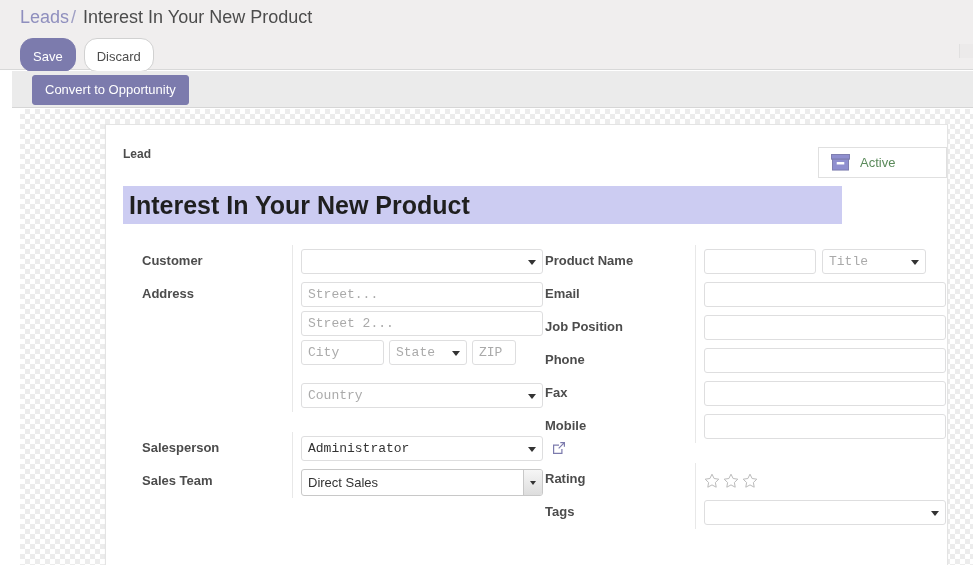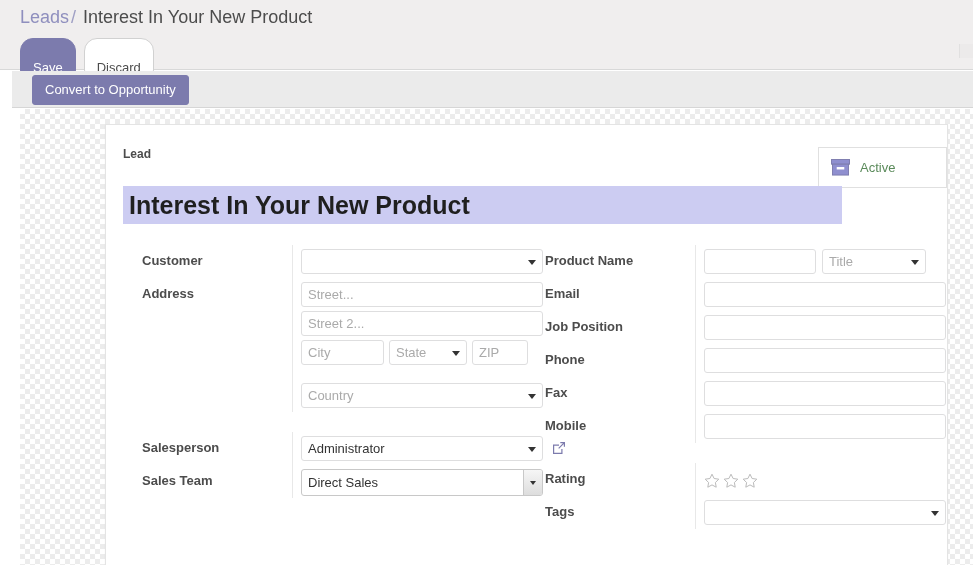--- a/index.html
+++ b/index.html
@@ -25,21 +25,21 @@
     position: absolute; left: 20px; top: 7px;
     font-size: 18px; color: #8a89ba; white-space: nowrap;
   }
   .breadcrumb .crumb-link { color: #8f8fbe; }
   .breadcrumb .crumb-sep { color: #9f9fc4; padding: 0 2px; }
   .breadcrumb .crumb-current { color: #4c4c4c; }
 
   .btn-row { position: absolute; left: 20px; top: 38px; display: flex; gap: 8px; }
   .btn {
     font-size: 13px; line-height: 1;
-    padding: 22px 12px 8px 12px;
+    padding: 11px 12px 8px 12px;
     border-radius: 13px; cursor: pointer;
     white-space: nowrap;
   }
   .btn-primary {
     background: #7c7bad; color: #ffffff;
     border: 1px solid #7c7bad;
   }
   .btn-default {
     background: #ffffff; color: #4c4c4c;
     border: 1px solid #d1d1d1;
@@ -89,21 +89,21 @@
     width: 843px; height: 460px;
     background: #ffffff;
     border: 1px solid #e4e4e4;
     box-shadow: 0 1px 2px rgba(0,0,0,.04);
     padding: 16px 20px 0 16px;
   }
 
   
   .status-box {
     position: absolute; right: 0px; top: 22px;
-    width: 129px; height: 41px;
+    width: 129px; height: 31px;
     border: 1px solid #e0e0e0;
     background: #ffffff;
     display: flex; align-items: center;
     padding-left: 12px; gap: 10px;
     cursor: pointer;
   }
   .archive-icon { width: 19px; height: 17px; display: block; }
   .status-label { font-size: 13px; color: #5a8a5a; }
 
   .sheet-subtitle {
@@ -136,21 +136,21 @@
     flex: 1; padding-top: 4px; padding-left: 8px;
     border-left: 1px solid #e8e8e8;
     min-height: 33px;
   }
 
   
   .inp {
     width: 100%; height: 25px;
     border: 1px solid #dededf; border-radius: 3px;
     background: #ffffff;
-    font-family: Liberation Sans, sans-serif;
+    font-family: Liberation Mono, monospace;
     font-size: 13px; color: #333;
     padding: 0 6px; outline: none;
   }
   .inp::placeholder { color: #aaaaaa; opacity: 1; }
   .inp:-ms-input-placeholder { color: #aaaaaa; }
 
   
   .dd { position: relative; width: 100%; }
   .dd .inp { padding-right: 22px; }
   .caret {
@@ -159,21 +159,21 @@
     border-left: 4px solid transparent;
     border-right: 4px solid transparent;
     border-top: 5px solid #333333;
     pointer-events: none;
   }
 
   .addr-line { margin-bottom: 4px; }
   .addr-trio { display: flex; gap: 5px; margin-bottom: 18px; }
   .addr-city { width: 83px; flex: none; }
   .addr-state { width: 78px; flex: none; position: relative; }
-  .addr-zip { width: 56px; flex: none; }
+  .addr-zip { width: 44px; flex: none; }
 
   .contact-row { display: flex; gap: 6px; }
   .contact-name { width: 112px; flex: none; }
   .contact-title { width: 104px; flex: none; position: relative; }
 
   
   .nsel {
     width: 100%; height: 27px;
     font-family: "Liberation Sans", sans-serif;
     font-size: 13px; color: #333;

